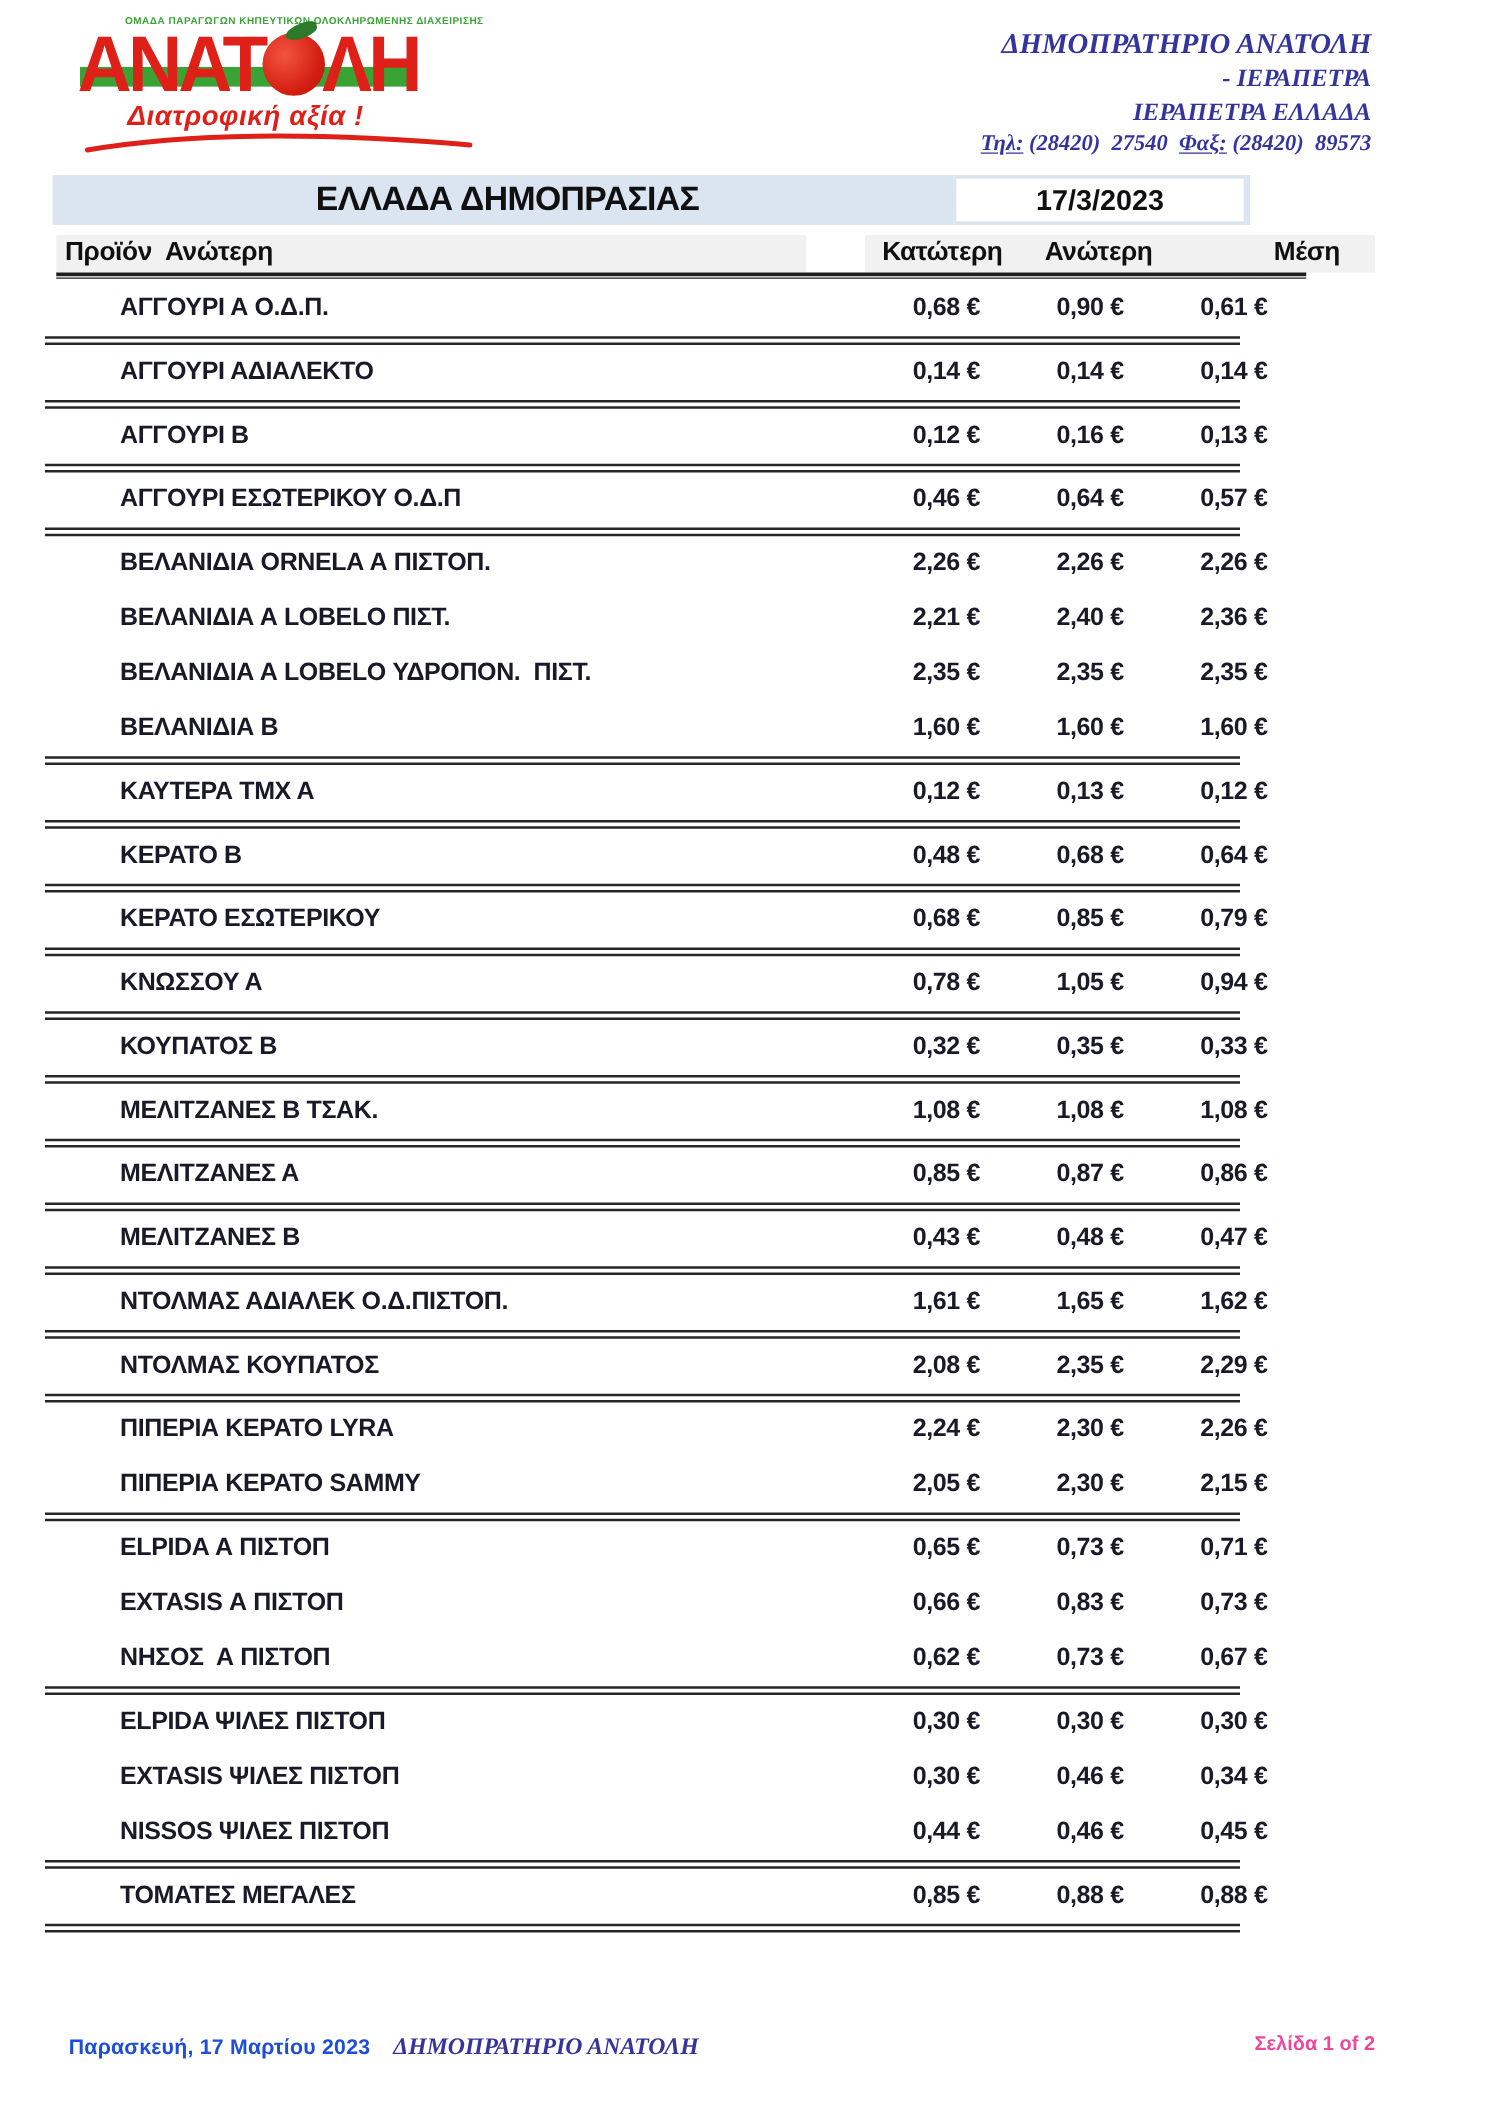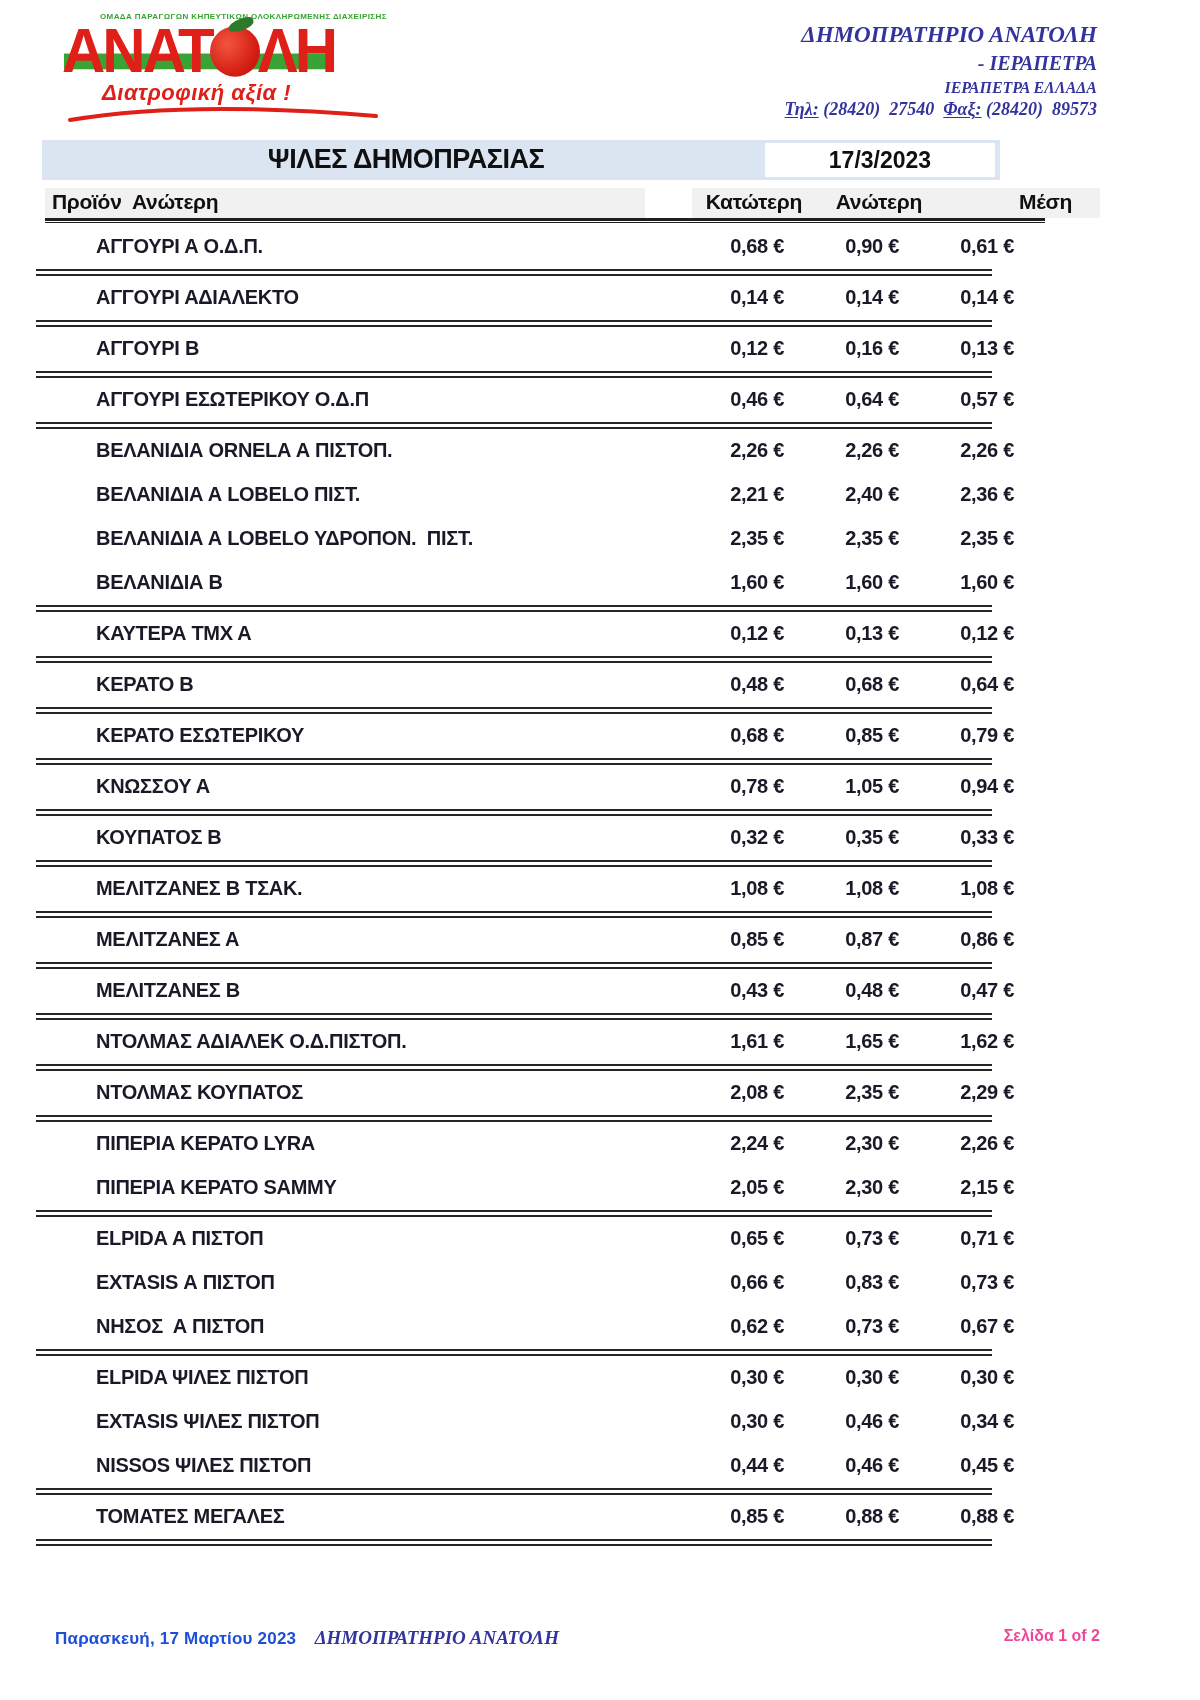--- a/index.html
+++ b/index.html
@@ -45,21 +45,21 @@
   .logo-swoosh { display:block; margin-left:6px; }
 
   
   .letterhead {
     position:absolute; top:20px; right:103px; text-align:right;
     font-family:"Liberation Serif", serif; font-style:italic; font-weight:bold;
     color:#34349e; line-height:1.32;
   }
   .lh1 { font-size:23px; }
   .lh2 { font-size:20px; }
-  .lh3 { font-size:16px; }
+  .lh3 { font-size:20px; }
   .lh4 { font-size:18px; }
   .lh4 u { text-underline-offset:2px; }
 
   
   .title-bar {
     position:absolute; left:42px; top:140px; width:958px; height:40px;
     background:#dbe5f1;
   }
   .title-text {
     position:absolute; left:0; right:230px; top:4px; text-align:center;
@@ -126,21 +126,21 @@
 </div>
 
 <div class="letterhead">
   <div class="lh1">ΔΗΜΟΠΡΑΤΗΡΙΟ ΑΝΑΤΟΛΗ</div>
   <div class="lh2">- ΙΕΡΑΠΕΤΡΑ</div>
   <div class="lh3">ΙΕΡΑΠΕΤΡΑ ΕΛΛΑΔΑ</div>
   <div class="lh4"><u>Τηλ:</u><span style="white-space:pre"> (28420)  27540  </span><u>Φαξ:</u><span style="white-space:pre"> (28420)  89573</span></div>
 </div>
 
 <div class="title-bar">
-  <div class="title-text">ΨΙΛΕΣ ΔΗΜΟΠΡΑΣΙΑΣ</div>
+  <div class="title-text">ΕΛΛΑΔΑ ΔΗΜΟΠΡΑΣΙΑΣ</div>
   <div class="date-box">17/3/2023</div>
 </div>
 
 <div class="col-header">
   <div class="band band1"></div>
   <div class="band band2"></div>
   <div class="band band3"></div>
   <span class="col-label lbl-product">Προϊόν</span>
   <span class="col-label lbl-variety">Ανώτερη</span>
   <span class="col-label lbl-low">Κατώτερη</span>

